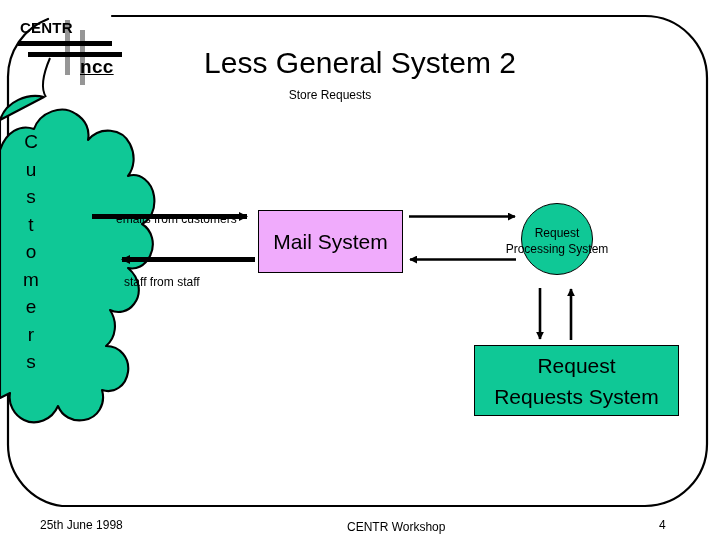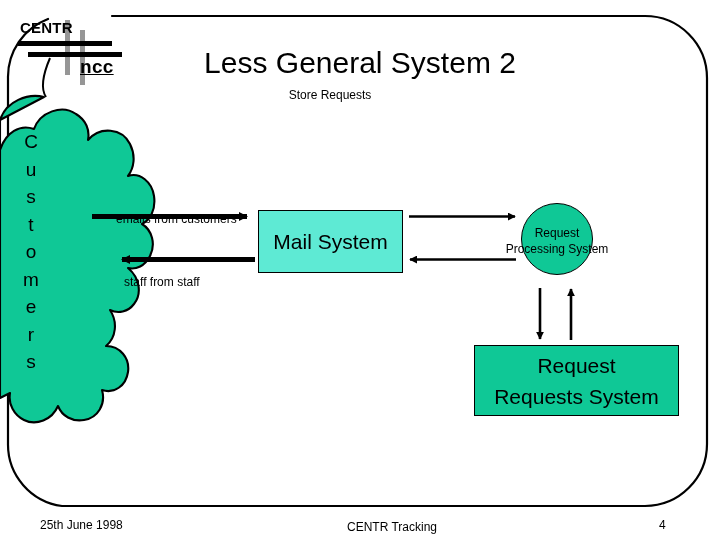--- a/index.html
+++ b/index.html
@@ -101,21 +101,21 @@
   }
   #cloud-label span { display: block; }
 
   
   #mail-system {
     position: absolute;
     left: 258px;
     top: 210px;
     width: 145px;
     height: 63px;
-    background: #5eead4;
+    background: #f0abfc;
     border: 1px solid #000000;
     box-sizing: border-box;
     display: flex;
     align-items: center;
     justify-content: center;
     font-size: 21px;
     line-height: 25px;
     white-space: nowrap;
   }
 
@@ -285,16 +285,16 @@
     <span>Processing System</span>
   </div>
 
   <div id="rts-box"></div>
   <div id="rts-label">
     <span>Request</span>
     <span>Requests System</span>
   </div>
 
   <div class="footer-text" id="footer-date">25th June 1998</div>
-  <div class="footer-text" id="footer-event">CENTR Tracking</div>
+  <div class="footer-text" id="footer-event">CENTR Workshop</div>
   <div class="footer-text" id="footer-page">4</div>
 
 </div>
 
 </body></html>

